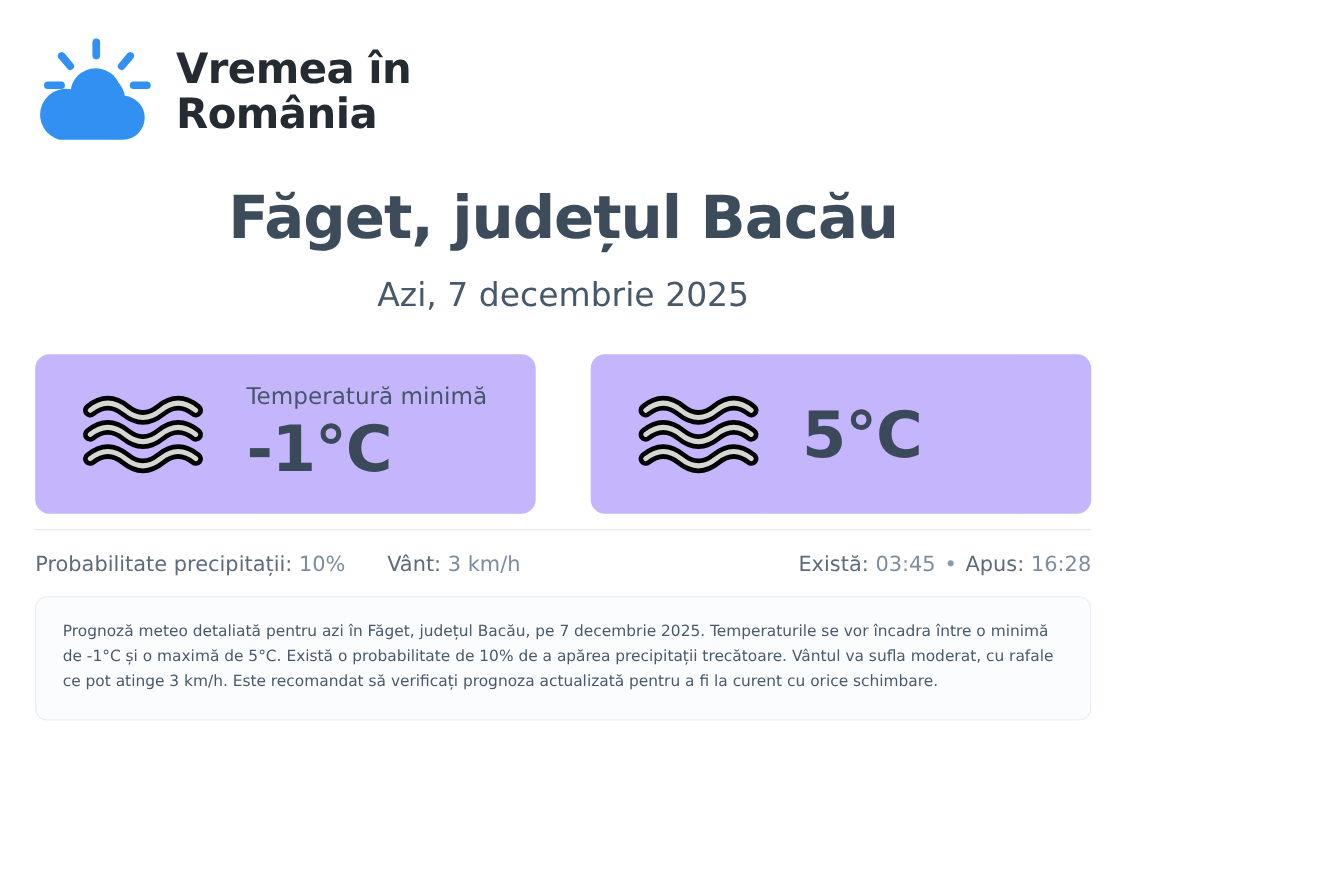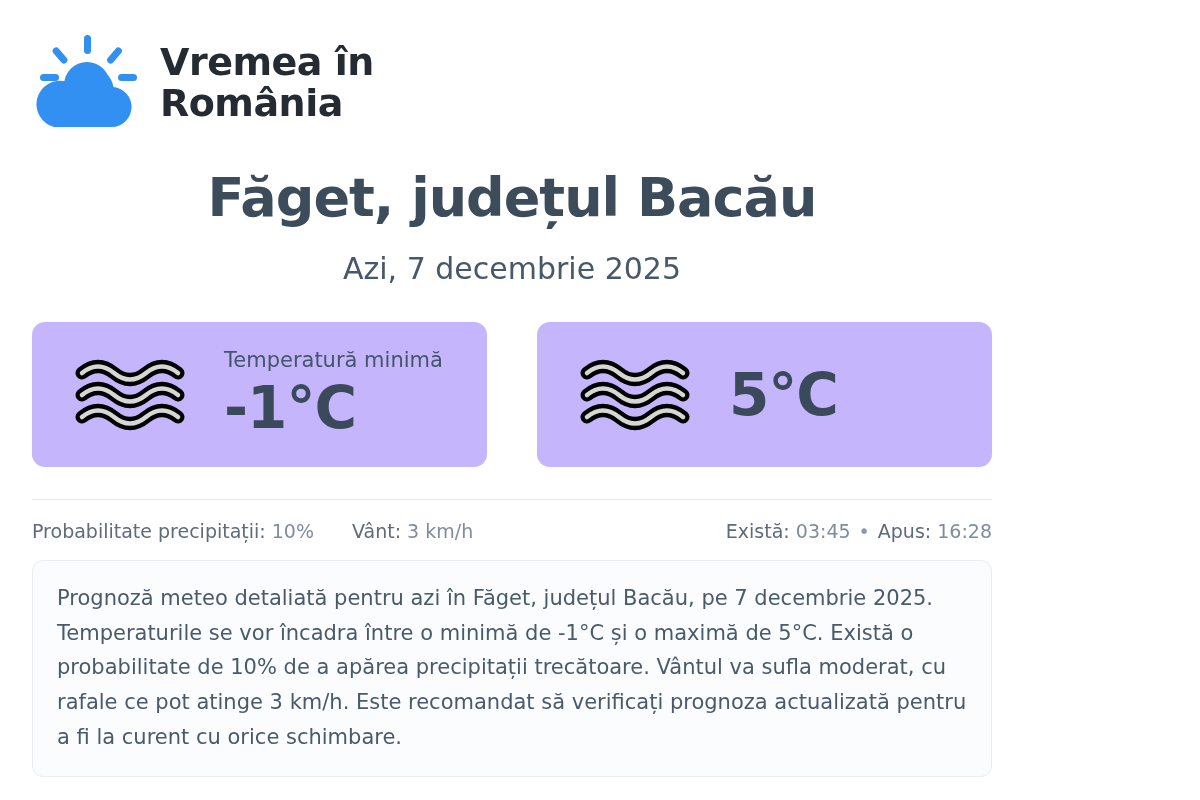--- a/index.html
+++ b/index.html
@@ -109,21 +109,21 @@
     line-height: 1.12;
     letter-spacing: -1px;
     margin-top: 2px;
   }
 
   
   .stats {
     display: flex;
     align-items: center;
     border-top: 1px solid #e6e9ee;
-    margin-top: 32px;
+    margin-top: 14px;
     padding-top: 20px;
   }
 
   .stat {
     font-size: 19px;
     color: #5d6b7a;
     white-space: nowrap;
   }
 
   .stat-precip { flex: 1 1 0; text-align: left; }
@@ -137,21 +137,21 @@
     padding: 0 8px;
   }
 
   
   .description {
     margin-top: 18px;
     background: #fbfcfe;
     border: 1px solid #e9edf2;
     border-radius: 11px;
     padding: 20px 24px 22px 24px;
-    font-size: 21px;
+    font-size: 14px;
     line-height: 1.65;
     color: #4a5a6b;
   }
 
   
   .footer {
     position: absolute;
     right: 32px;
     bottom: 26px;
     font-size: 17px;

